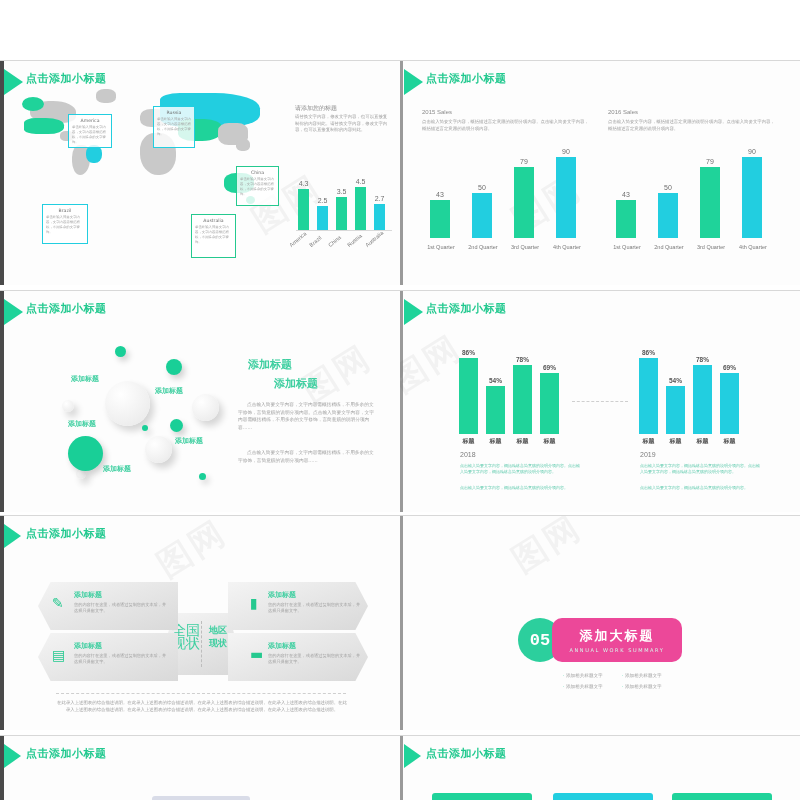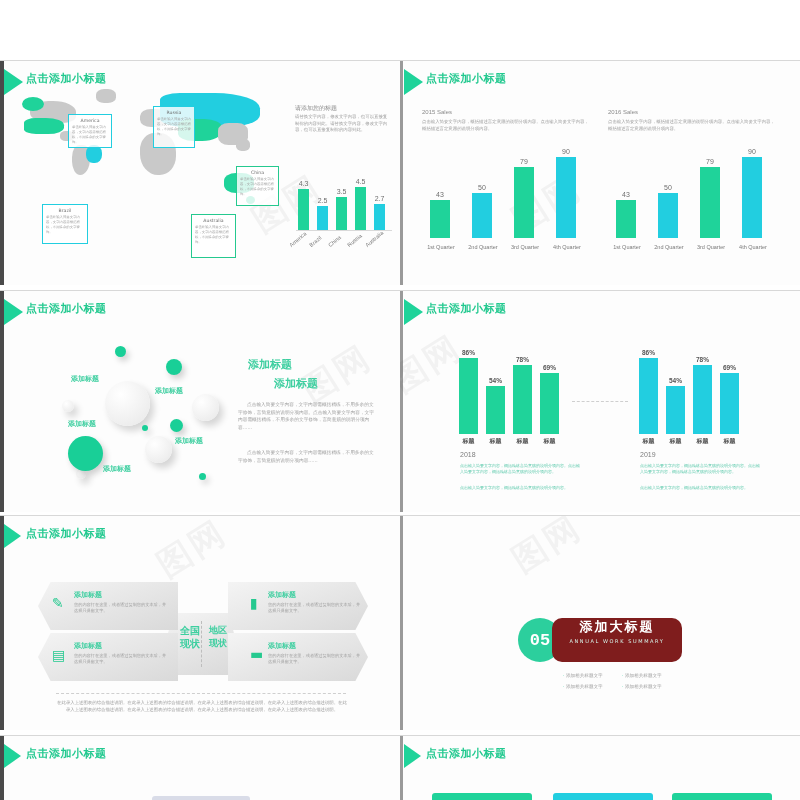--- a/index.html
+++ b/index.html
@@ -129,22 +129,22 @@
   .hexicon{ position:absolute; color:#25c98f; font-size:14px; line-height:1;}
 
   
   .num-circle{
     position:absolute; width:44px;height:44px;border-radius:50%;
     background:#2ccf9d; color:#fff; font-size:17px; font-weight:bold;
     display:flex;align-items:center;justify-content:center;
     font-family:Liberation Mono, monospace;
   }
   .pill{
-    position:absolute; height:44px; border-radius:10px; background:#7f1d1d;
-    display:flex;flex-direction:column;align-items:center;
+    position:absolute; height:44px; border-radius:10px; background:#ec4899;
+    display:flex;flex-direction:column;align-items:center;justify-content:center;
   }
   .pill .p1{ color:#fff; font-size:13px; font-weight:bold; letter-spacing:2px;}
   .pill .p2{ color:#d8f6ec; font-size:5px; letter-spacing:1.6px; margin-top:2px;}
   .bullet{ position:absolute; font-size:4.6px; color:#9c9c9c; white-space:nowrap;}
   .bullet:before{ content:"· "; color:#2ccf9d;}
 
   .dashline{ position:absolute; border-top:1px dashed #cfcfcf; }
   .vdash{ position:absolute; border-left:1px dashed #bdbdbd; }
 </style>
 </head>
@@ -382,21 +382,21 @@
   </div>
 
   <div class="slide l" style="top:515px;height:215px;">
     <div class="edge"></div>
     <div class="wm" style="left:155px;top:10px;">图网</div>
     <div class="arrow sm"></div>
     <div class="s-title">点击添加小标题</div>
 
     <div class="hex" style="left:165px;top:97px;width:72px;height:62px;"></div>
     <div class="vdash" style="left:201px;top:105px;height:46px;"></div>
-    <div style="position:absolute;left:172px;top:108px;width:28px;text-align:right;font-size:10px;font-weight:bold;color:#3ecfa0;line-height:13px;">
+    <div style="position:absolute;left:172px;top:108px;width:28px;text-align:right;font-size:14px;font-weight:normal;color:#3ecfa0;line-height:13px;">
       <div>全国</div>
       <div>现状</div>
     </div>
     <div style="position:absolute;left:204px;top:108px;width:28px;text-align:center;font-size:9px;font-weight:bold;color:#3ecfa0;line-height:13px;">
       <div>地区</div>
       <div>现状</div>
     </div>
 
     <div class="hex" style="left:38px;top:66px;width:140px;height:48px;clip-path:polygon(9% 0,100% 0,100% 100%,9% 100%,0 50%);"></div>
     <div class="hexicon" style="left:52px;top:80px;">✎</div>

